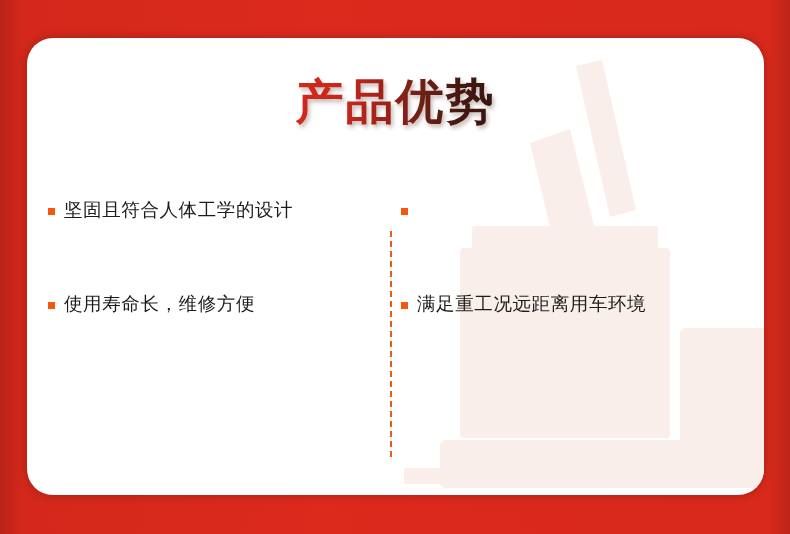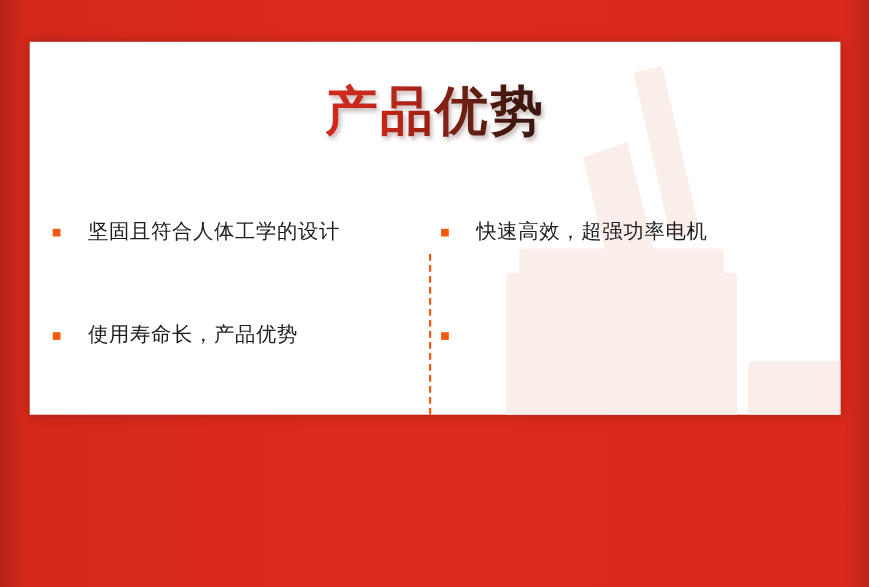--- a/index.html
+++ b/index.html
@@ -28,24 +28,25 @@
       linear-gradient(90deg, rgba(0,0,0,.12) 0px, rgba(0,0,0,0) 22px),
       linear-gradient(270deg, rgba(0,0,0,.12) 0px, rgba(0,0,0,0) 22px);
     pointer-events:none;
   }
 
   #panel {
     position: absolute;
     left: 27px;
     top: 38px;
     width: 737px;
-    height: 339px;
+    height: 457px;
     background: #ffffff;
     overflow: hidden;
     box-shadow: 0 0 10px rgba(0,0,0,.25);
+    border-radius: 26px;
   }
 
   
   #watermark {
     position: absolute;
     right: -6px;
     top: 10px;
     width: 390px;
     height: 450px;
     opacity: 1;
@@ -100,21 +101,20 @@
     top: 193px;
     width: 0;
     height: 226px;
     border-left: 2px dashed #ef5a13;
   }
 
   .feature {
     height: 94px;
     display: flex;
     align-items: center;
-    gap: 16px;
   }
   .bullet {
     width: 7px;
     height: 7px;
     background: #f2590f;
     flex: 0 0 auto;
     margin-right: 9px;
     position: relative;
     top: 1px;
   }
@@ -158,29 +158,29 @@
 
     <div id="columns">
 
       <div class="col col-left">
         <div class="feature">
           <span class="bullet"></span>
           <span class="feature-text">坚固且符合人体工学的设计</span>
         </div>
         <div class="feature">
           <span class="bullet"></span>
-          <span class="feature-text">使用寿命长，产品优势</span>
+          <span class="feature-text">使用寿命长，维修方便</span>
         </div>
       </div>
 
       <div class="col col-right">
         <div class="feature">
           <span class="bullet"></span>
-          <span class="feature-text">快速高效，超强功率电机</span>
         </div>
         <div class="feature">
           <span class="bullet"></span>
+          <span class="feature-text">满足重工况远距离用车环境</span>
         </div>
       </div>
 
     </div>
   </div>
 </div>
 
 </body></html>

